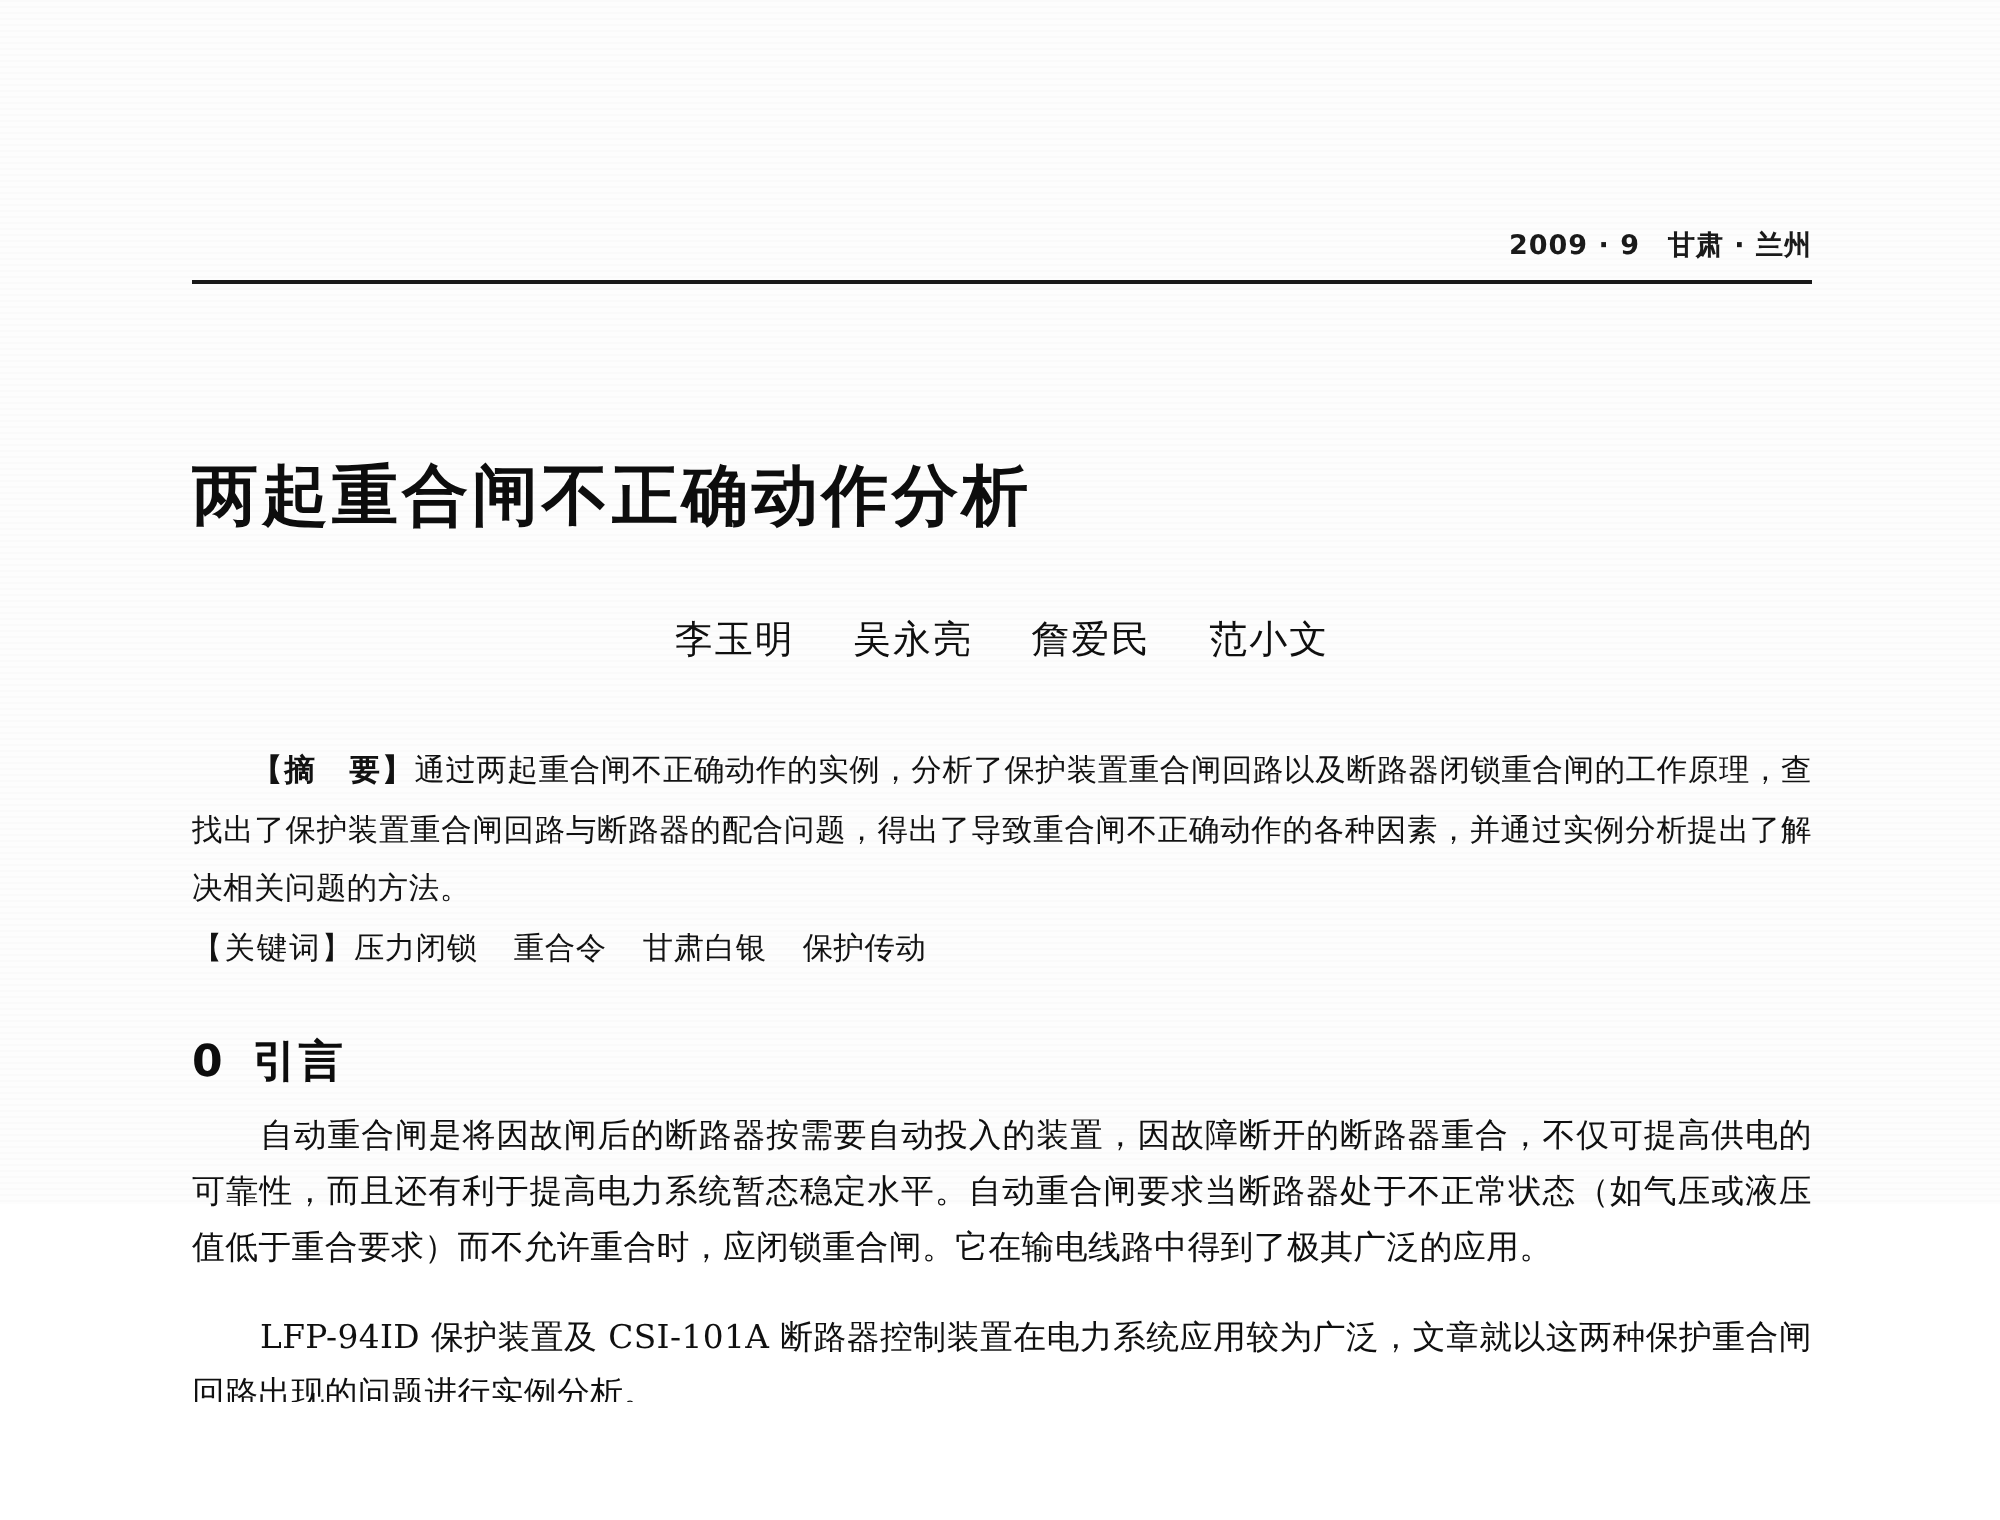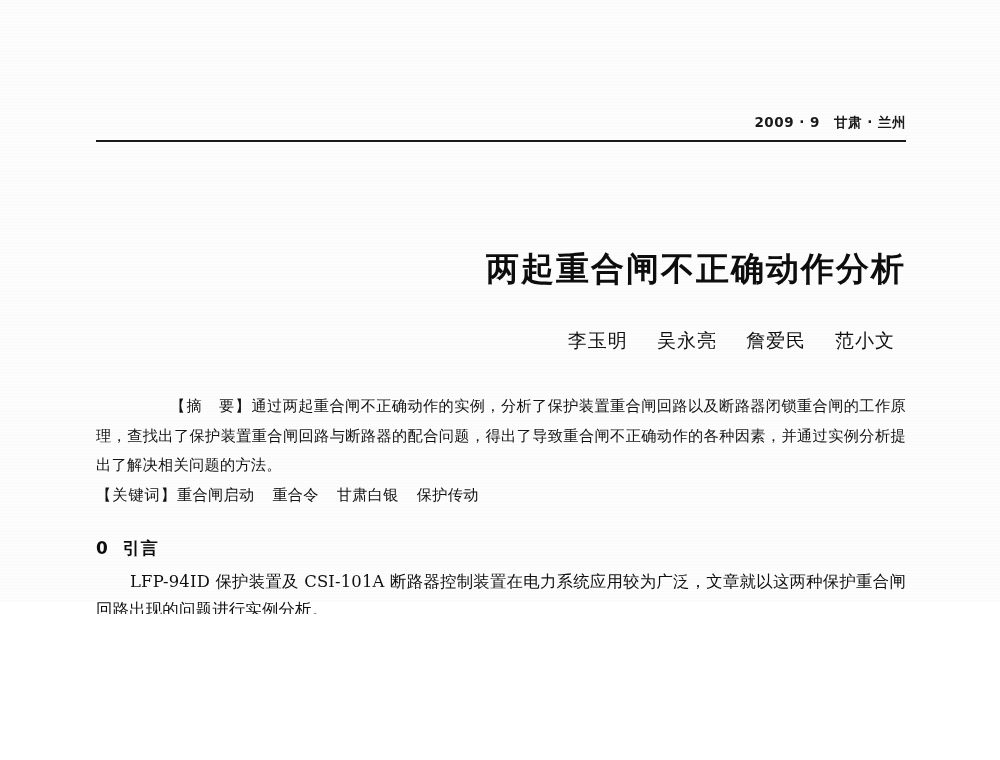--- a/index.html
+++ b/index.html
@@ -44,33 +44,33 @@
   }
   .rule {
     margin-top: 8px;
     height: 0;
     border-top: 2px solid #1a1a1a;
     width: 100%;
   }
 
   
   .title {
-    margin-top: 105px;
-    text-align: right;
+    margin-top: 84px;
+    text-align: left;
     font-family: "DejaVu Serif", "Liberation Serif", serif;
     font-weight: bold;
     font-size: 33px;
     letter-spacing: 2px;
     color: #0d0d0d;
   }
 
   
   .authors {
     margin-top: 36px;
-    text-align: right;
+    text-align: center;
     font-family: "DejaVu Serif", "Liberation Serif", serif;
     font-size: 19px;
     color: #101010;
     letter-spacing: 1px;
   }
   .authors span.auth { margin: 0 11px; }
 
   
   .affiliation {
     margin-top: 26px;
@@ -85,41 +85,40 @@
   .abstract {
     margin-top: 38px;
     font-family: "DejaVu Serif", "Liberation Serif", serif;
     font-size: 15.2px;
     line-height: 1.95;
     color: #121212;
     text-align: justify;
     letter-spacing: 0.3px;
   }
   .abstract .lead {
-    font-weight: normal;
+    font-weight: bold;
     letter-spacing: 1px;
-    margin-left: 44px;
   }
   .abstract .indent { display: inline-block; width: 30px; }
   .keywords {
     font-family: "DejaVu Serif", "Liberation Serif", serif;
     font-size: 15.2px;
     line-height: 1.95;
     color: #121212;
     letter-spacing: 0.3px;
   }
   .keywords .lead { font-weight: normal; letter-spacing: 1px; }
   .kw { margin-right: 18px; }
 
   
   .section-head {
     margin-top: 26px;
     font-family: "DejaVu Sans", "Liberation Sans", sans-serif;
     font-weight: bold;
-    font-size: 17px;
+    font-size: 22px;
     color: #0d0d0d;
     letter-spacing: 1px;
   }
   .section-head .num { margin-right: 14px; }
 
   
   .body-p {
     margin-top: 8px;
     font-family: "DejaVu Serif", "Liberation Serif", serif;
     font-size: 16.4px;
@@ -151,23 +150,24 @@
       <span class="auth">詹爱民</span>
       <span class="auth">范小文</span>
     </div>
 
 
     <div class="abstract">
       <span class="indent"></span><span class="lead">【摘　要】</span><span>通过两起重合闸不正确动作的实例，分析了保护装置重合闸回路以及断路器闭锁重合闸的工作原理，查找出了保护装置重合闸回路与断路器的配合问题，得出了导致重合闸不正确动作的各种因素，并通过实例分析提出了解决相关问题的方法。</span>
     </div>
 
     <div class="keywords">
-      <span class="indent"></span><span class="lead">【关键词】</span><span class="kw">重合闸启动</span><span class="kw">重合令</span><span class="kw">甘肃白银</span><span class="kw">保护传动</span>
+      <span class="indent"></span><span class="lead">【关键词】</span><span class="kw">压力闭锁</span><span class="kw">重合令</span><span class="kw">甘肃白银</span><span class="kw">保护传动</span>
     </div>
 
     <div class="section-head">
       <span class="num">0</span><span>引言</span>
     </div>
 
+    <p class="body-p">自动重合闸是将因故闸后的断路器按需要自动投入的装置，因故障断开的断路器重合，不仅可提高供电的可靠性，而且还有利于提高电力系统暂态稳定水平。自动重合闸要求当断路器处于不正常状态（如气压或液压值低于重合要求）而不允许重合时，应闭锁重合闸。它在输电线路中得到了极其广泛的应用。</p>
     <p class="body-p clip">LFP-94ID 保护装置及 CSI-101A 断路器控制装置在电力系统应用较为广泛，文章就以这两种保护重合闸回路出现的问题进行实例分析。</p>
 
   </div>
 </div>
 
 </body></html>

